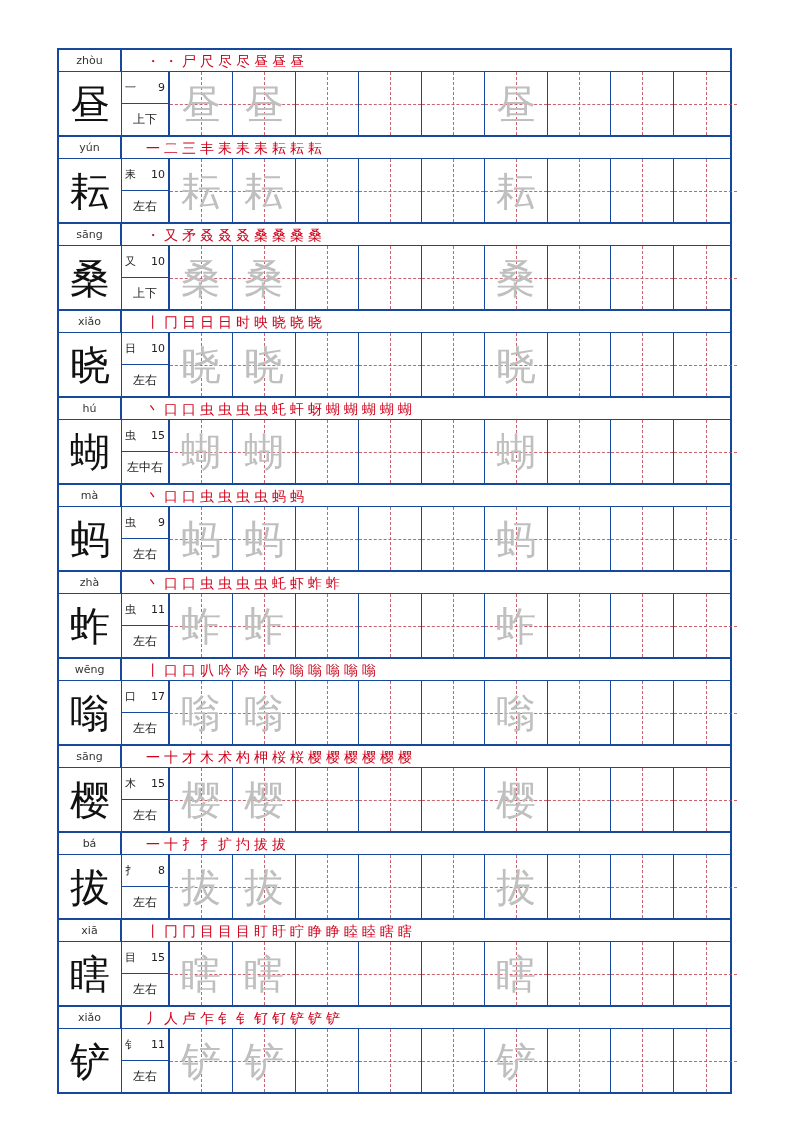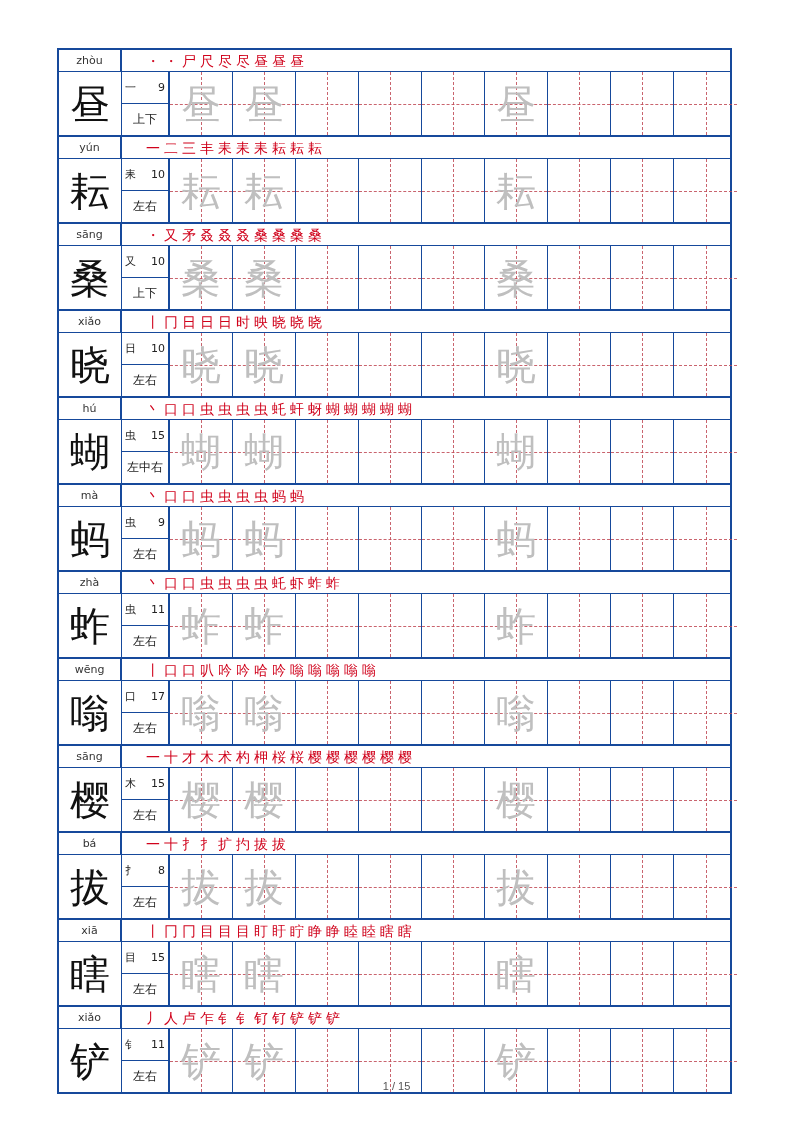--- a/index.html
+++ b/index.html
@@ -766,14 +766,13 @@
           <div class="grid-cell"></div>
           <div class="grid-cell">
             <span class="trace-char">铲</span>
           </div>
           <div class="grid-cell"></div>
           <div class="grid-cell"></div>
           <div class="grid-cell"></div>
         </div>
       </div>
     </div>
-  <div class="footer">1 / 15</div>
 </div>
 
 </body></html>

